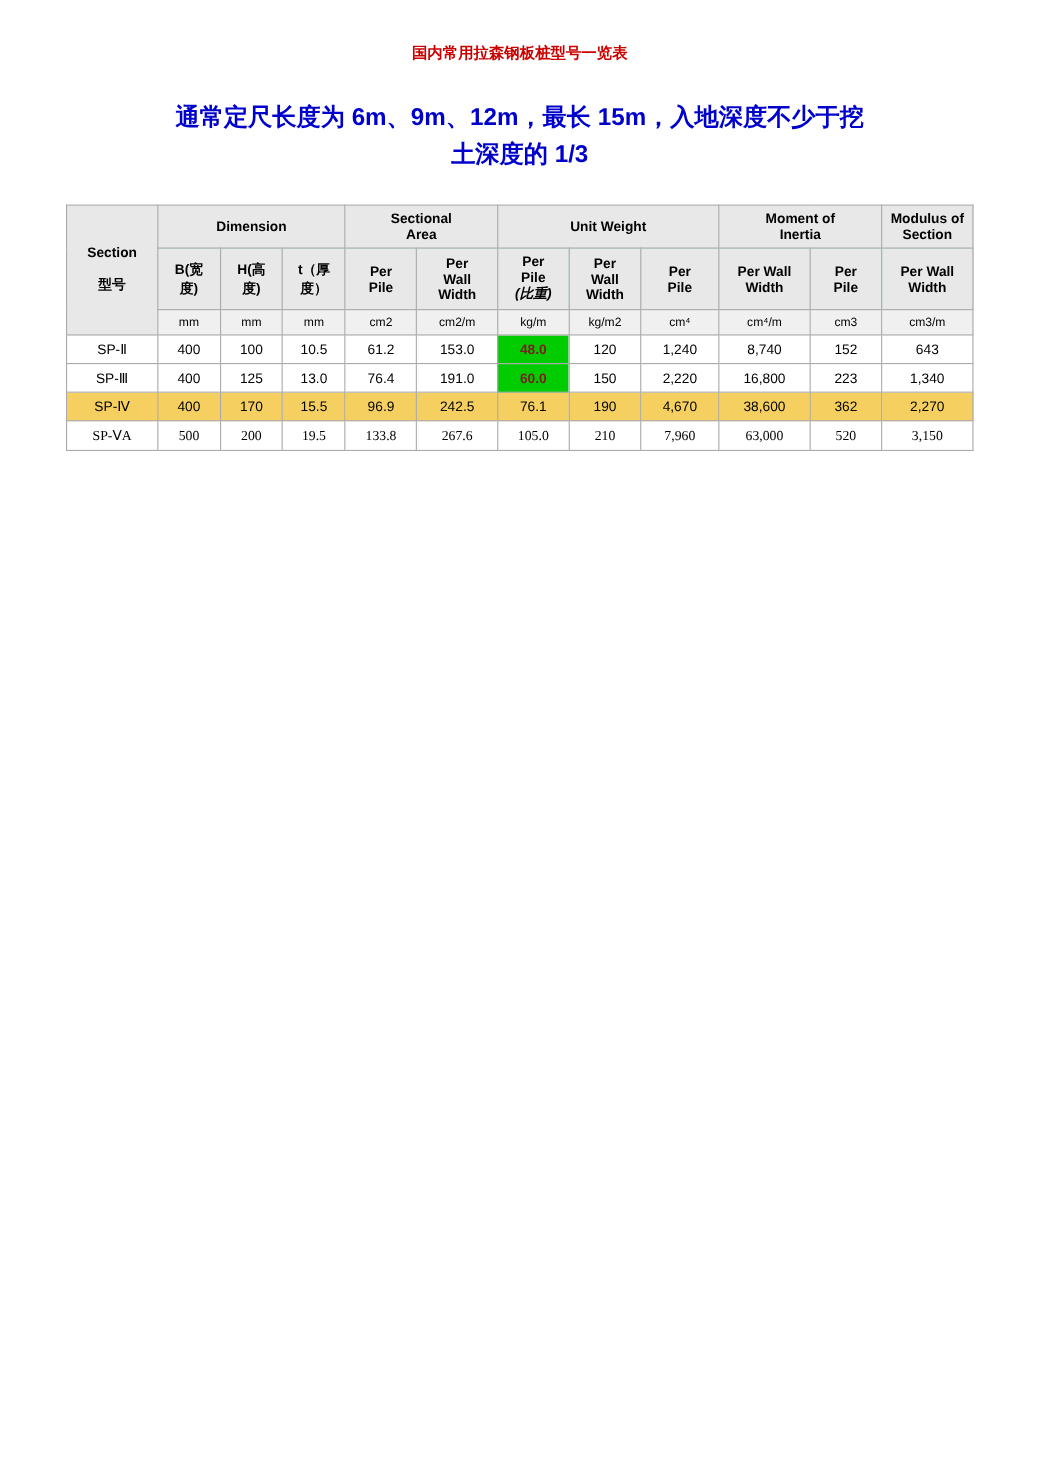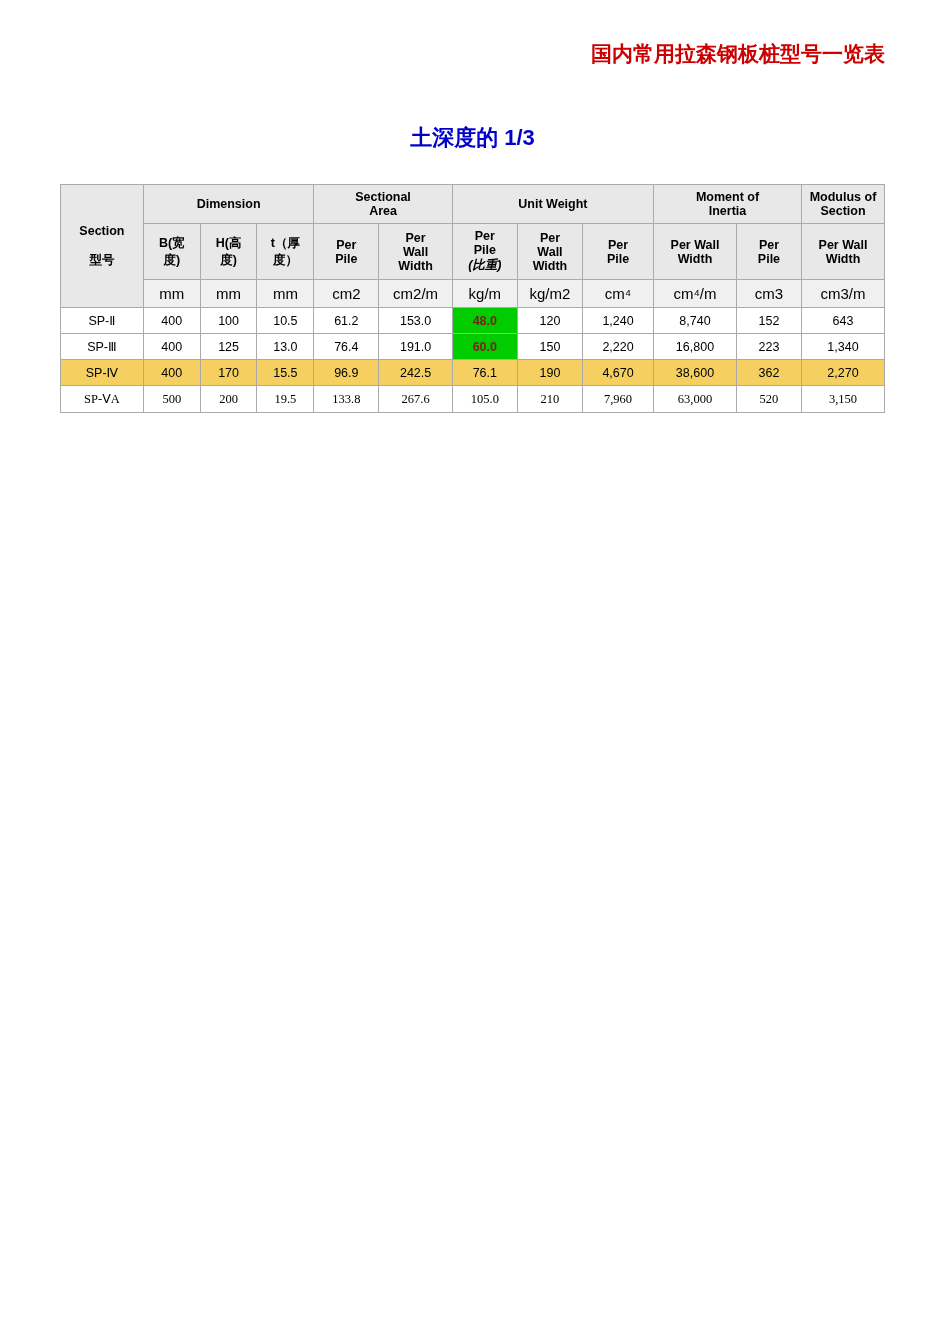--- a/index.html
+++ b/index.html
@@ -6,25 +6,25 @@
     body {
       background: #fff;
       font-family: Arial, sans-serif;
       font-size: 13px;
       color: #000;
       padding: 40px 60px;
       width: 945px;
       min-height: 1337px;
     }
     .page-title {
-      text-align: right;
+      text-align: center;
       color: #c00;
-      font-size: 21px;
+      font-size: 14px;
       font-weight: bold;
-      margin-bottom: 20px;
+      margin-bottom: 32px;
     }
     .subtitle {
       color: #00c;
       font-size: 22px;
       font-weight: bold;
       text-align: center;
       margin-bottom: 30px;
       line-height: 1.5;
     }
     table {
@@ -44,40 +44,40 @@
       background: #e8e8e8;
     }
     .subheader {
       background: #86efac;
     }
     .section-label {
       background: #e8e8e8;
     }
     .units-row td {
       background: #f0f0f0;
-      font-size: 15px;
+      font-size: 11px;
     }
     .row-sp2 td { background: #fff; }
     .row-sp3 td { background: #fff; }
     .row-sp4 td { background: #f5d060; font-weight: normal; }
     .row-sp5 td { background: #fff; font-family: Liberation Serif, serif; }
     .highlight-green {
       background: #00cc00 !important;
       color: #7f1d1d;
       font-weight: bold;
     }
     .italic { font-style: italic; }
   </style>
 </head>
 <body>
 
 <div class="page-title">国内常用拉森钢板桩型号一览表</div>
 
 <div class="subtitle">
-  <br>
+  <span>通常定尺长度为 6m、9m、12m，最长 15m，入地深度不少于挖</span><br>
   <span>土深度的 1/3</span>
 </div>
 
 <table>
   <thead>
 
     <tr class="header-group">
       <th rowspan="3" style="background:#e8e8e8; width:70px;">
         Section<br><br>型号
       </th>

